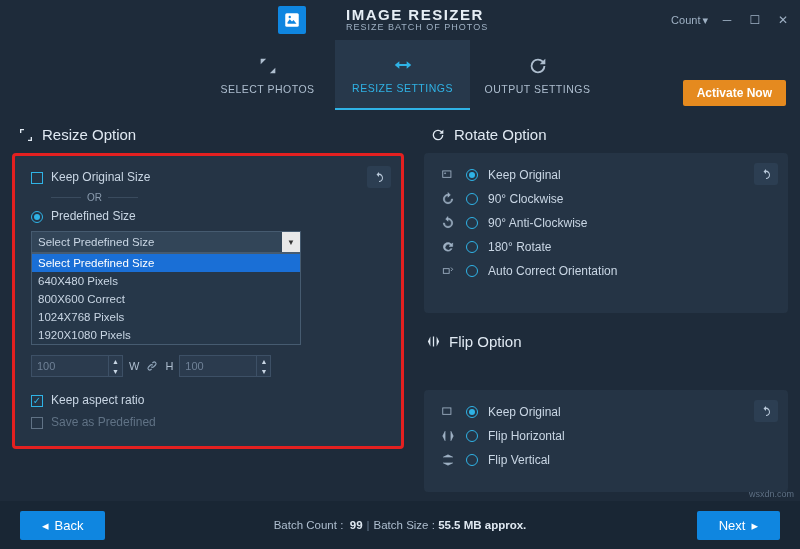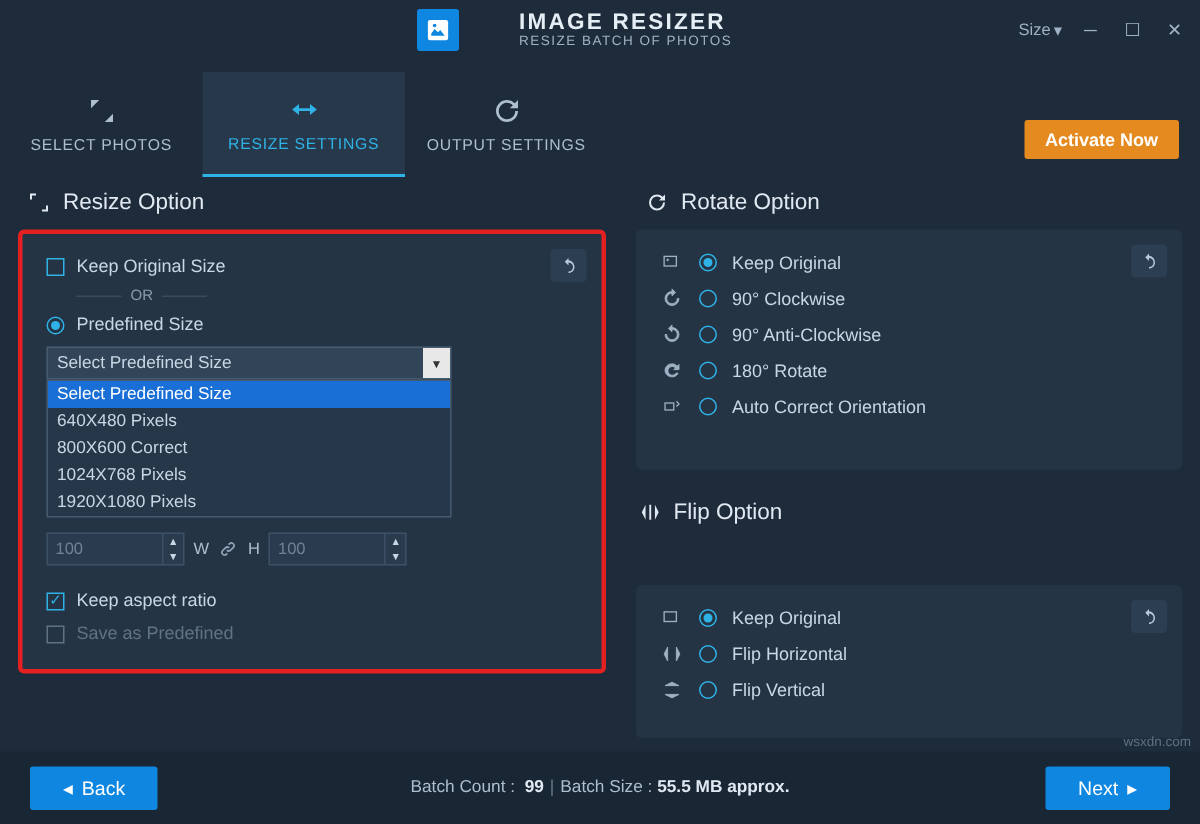--- a/index.html
+++ b/index.html
@@ -10,21 +10,21 @@
 .app-logo { width: 28px; height: 28px; background: #0f86e0; margin: 0 8px 0 270px; display: flex; align-items: center; justify-content: center; border-radius: 2px; }
 .app-logo svg { fill: #fff; }
 .app-title-wrap { display: flex; flex-direction: column; line-height: 1.1; margin-left: 32px; }
 .app-title { font-size: 15px; font-weight: 600; letter-spacing: 1.5px; color: #e6eef5; }
 .app-sub { font-size: 9px; letter-spacing: 1px; color: #9fb1c4; }
 .title-right { margin-left: auto; display: flex; align-items: center; gap: 10px; color: #9fb1c4; }
 .help { font-size: 11px; cursor: pointer; display: flex; align-items: center; gap: 2px; }
 .winbtn { width: 18px; height: 18px; display: flex; align-items: center; justify-content: center; cursor: pointer; }
 
 
-.tabs { display: flex; align-items: flex-end; height: 78px; position: relative; background: linear-gradient(#1e2b3a,#1e2b3a); }
+.tabs { display: flex; align-items: flex-start; height: 78px; padding-left: 200px; position: relative; background: linear-gradient(#1e2b3a,#1e2b3a); }
 .tab { width: 135px; height: 70px; display: flex; flex-direction: column; align-items: center; justify-content: center; gap: 6px; color: #aebecf; cursor: pointer; font-size: 10.5px; letter-spacing: .5px; }
 .tab.active { background: #27384b; color: #2fb3e6; border-bottom: 2px solid #2fb3e6; }
 .tab svg { width: 22px; height: 22px; fill: currentColor; }
 .activate { position: absolute; right: 14px; bottom: 12px; background: #e58a1f; color: #fff; padding: 6px 14px; font-size: 12px; font-weight: 600; border-radius: 2px; cursor: pointer; }
 
 
 .main { display: flex; height: 380px; padding: 4px 12px 0 12px; position: relative; }
 .col-left { width: 392px; }
 .col-right { flex: 1; padding-left: 20px; }
 
@@ -94,21 +94,21 @@
         <path d="M6 15l3-4 3 3 2-2 4 5H6z" fill="#0f86e0"></path>
         <circle cx="9" cy="8" r="1.6" fill="#0f86e0"></circle>
       </svg>
   </div>
   <div class="app-title-wrap">
     <div class="app-title">IMAGE RESIZER</div>
     <div class="app-sub">RESIZE BATCH OF PHOTOS</div>
   </div>
   <div class="title-right">
     <div class="help">
-        <span>Size</span>
+        <span>Count</span>
         <span>▾</span>
       </div>
     <div class="winbtn">─</div>
     <div class="winbtn">☐</div>
     <div class="winbtn">✕</div>
   </div>
 </div>
 
 <div class="tabs">
   <div class="tab">

